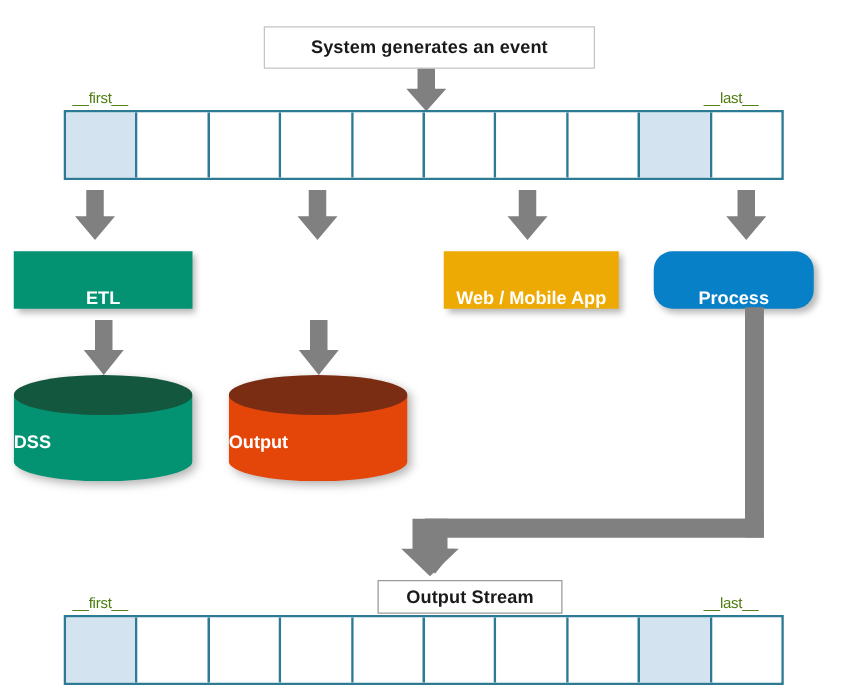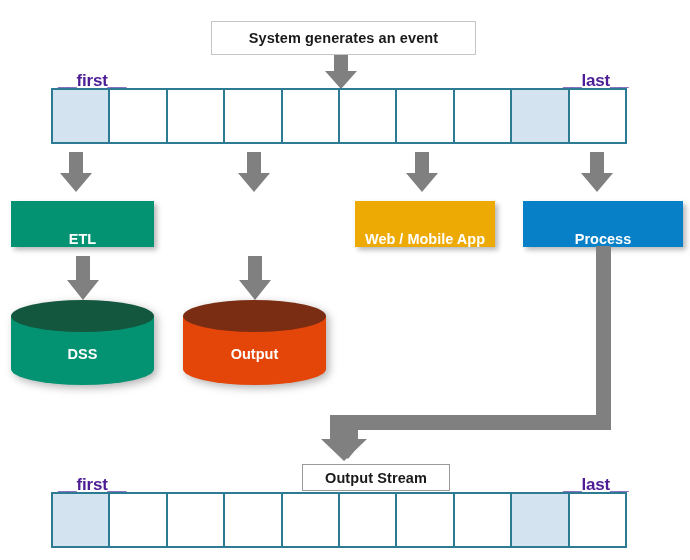--- a/index.html
+++ b/index.html
@@ -62,23 +62,23 @@
     border-right: 2px solid #2c7a93;
     background: #ffffff;
     box-sizing: border-box;
   }
   .buffer .cell:last-child { border-right: none; }
   .buffer .cell.filled { background: #d3e3f0; }
 
   
   .tick-label {
     position: absolute;
-    font-size: 17px;
-    font-weight: bold;
-    color: #4c1d95;
+    font-size: 12px;
+    font-weight: normal;
+    color: #4d7c0f;
     white-space: nowrap;
     letter-spacing: -.2px;
   }
   .tick-first-top  { left: 58px;  top: 71px; }
   .tick-last-top   { left: 563px; top: 71px; }
   .tick-first-bot  { left: 58px;  top: 475px; }
   .tick-last-bot   { left: 563px; top: 475px; }
 
   
   .proc-box {
@@ -88,33 +88,33 @@
     color: #ffffff;
     font-weight: bold;
     font-size: 14.5px;
     top: 201px;
     height: 46px;
     box-shadow: 3px 3px 5px rgba(0,0,0,0.28);
   }
   .proc-etl   { left: 11px;  width: 143px; background: #049372; }
   .proc-index { left: 183px; width: 143px; background: #e44609; }
   .proc-web   { left: 355px; width: 140px; background: #eeaa04; }
-  .proc-proc  { left: 523px; width: 160px; background: #0880c7; }
+  .proc-proc  { left: 523px; width: 128px; background: #0880c7; border-radius: 15px; }
 
   
   .cylinder {
     position: absolute;
     filter: drop-shadow(3px 3px 4px rgba(0,0,0,0.3));
   }
   .cyl-dss    { left: 11px;  top: 300px; width: 143px; height: 85px; }
   .cyl-search { left: 183px; top: 300px; width: 143px; height: 85px; }
   .cyl-label {
     position: absolute;
     width: 100%;
-    text-align: center;
+    text-align: left;
     color: #ffffff;
     font-weight: bold;
     font-size: 14.5px;
     top: 46px;
   }
 
   
   .arrow-svg { position: absolute; overflow: visible; }
 </style>
 </head>

